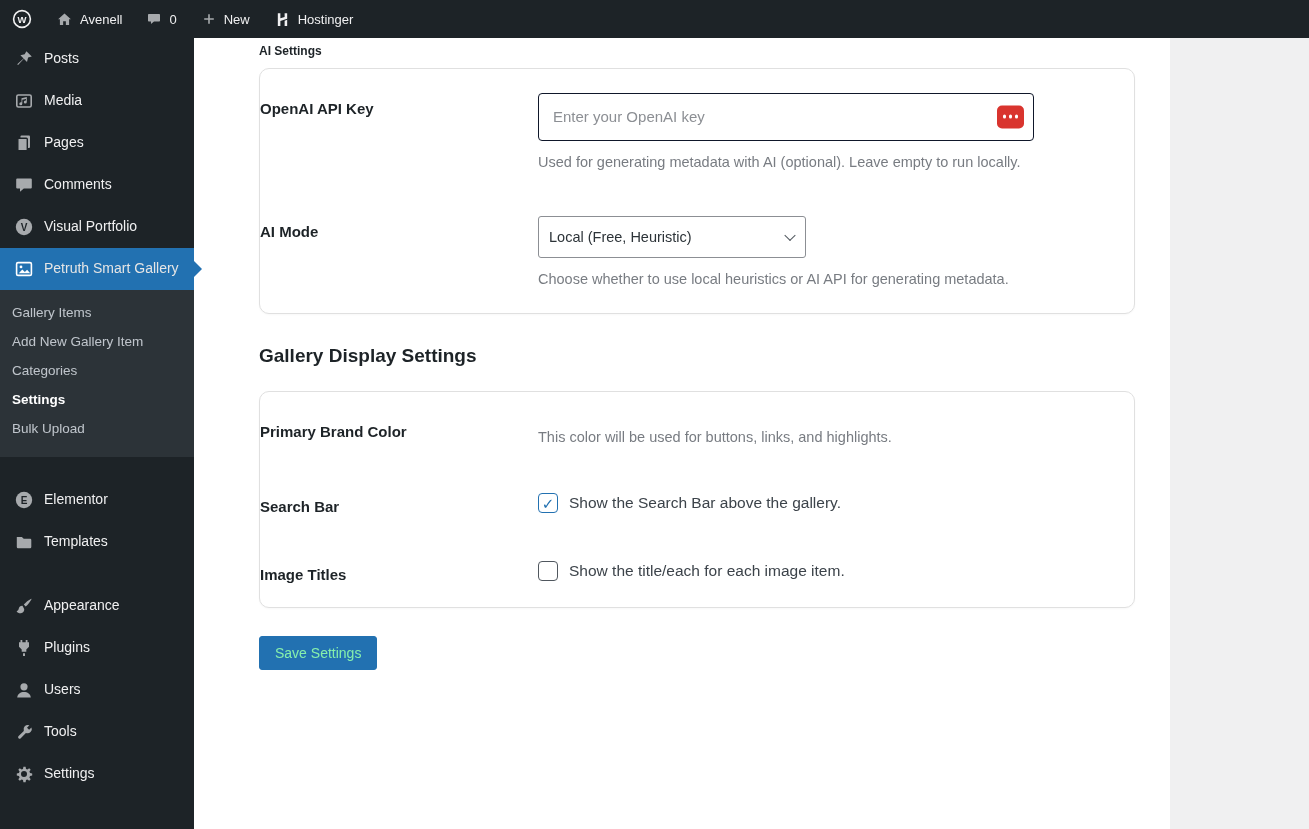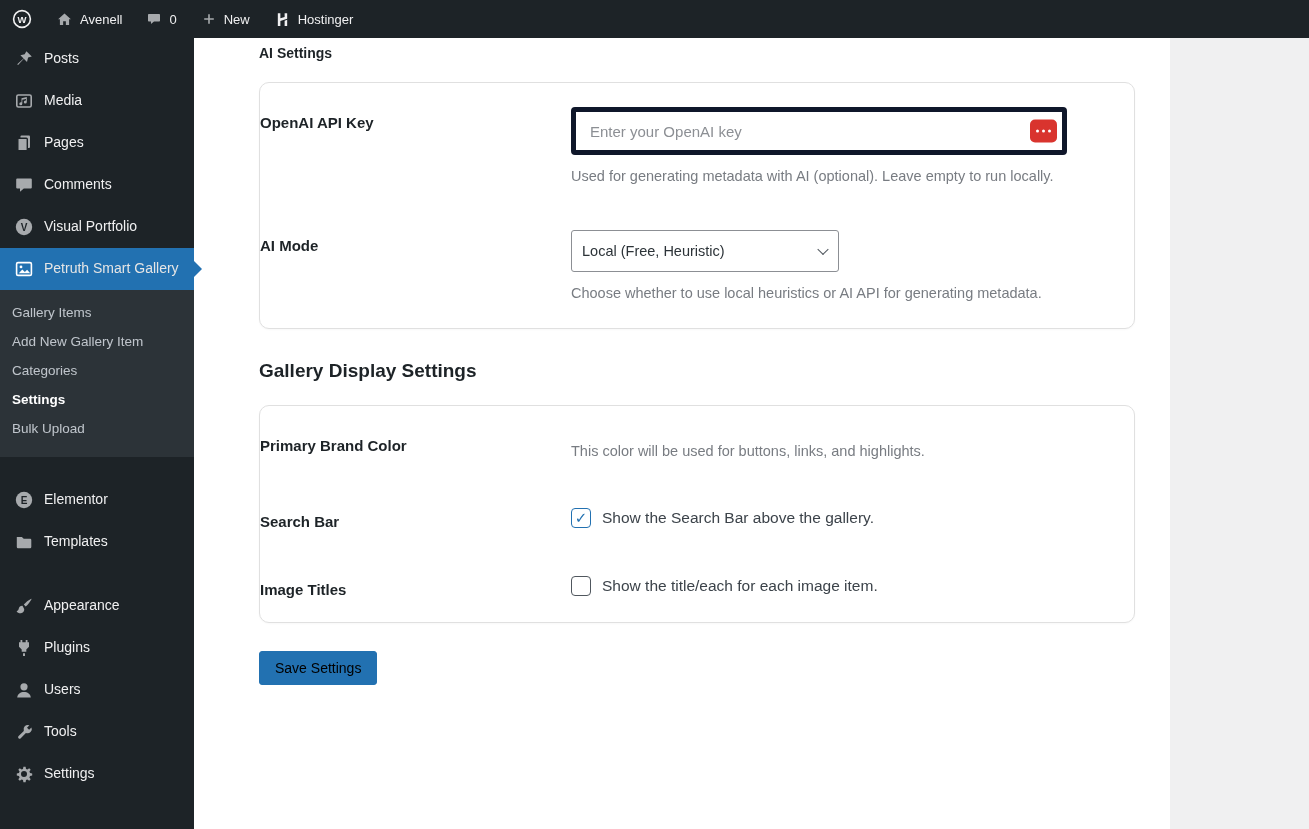--- a/index.html
+++ b/index.html
@@ -51,35 +51,35 @@
   }
   .submenu-item.active{color:#fff;font-weight:700;}
   .menu-sep{height:22px;}
   
   .main{flex:1;background:#f0f0f1;overflow:hidden;}
   .panel{
     width:976px;min-height:791px;background:#fff;
     padding:6px 35px 40px 65px;
   }
   .section-title{
-    font-size:14px;font-weight:700;color:#1d2327;margin:0 0 20px;line-height:1.3;
+    font-size:12px;font-weight:700;color:#1d2327;margin:0 0 8px;line-height:1.3;
   }
   .section-title.second{font-size:19px;margin:30px 0 22px;}
   .card{
     border:1px solid #e0e0e0;border-radius:10px;background:#fff;
     padding:24px 0;width:876px;box-shadow:0 1px 2px rgba(0,0,0,.03);
   }
-  .row{display:grid;grid-template-columns:278px 1fr;margin-bottom:44px;gap:33px;}
+  .row{display:grid;grid-template-columns:278px 1fr;margin-bottom:44px;}
   .row:last-child{margin-bottom:0;}
   .row-label{font-size:15px;font-weight:700;color:#1d2327;padding-top:7px;}
   .help{margin:11px 0 0;font-size:14.5px;color:#787c82;line-height:1.4;}
   
   .input-wrap{position:relative;width:496px;}
   .text-input{
-    width:100%;height:48px;border:5px solid #0f172a;border-radius:4px;
+    width:100%;height:48px;border:1px solid #0f172a;border-radius:4px;
     padding:0 46px 0 14px;font-size:15px;color:#2c3338;background:#fff;
     font-family:inherit;
   }
   .text-input::placeholder{color:#8c8f94;}
   .pw-icon{
     position:absolute;right:10px;top:50%;transform:translateY(-50%);
     width:27px;height:23px;background:var(--password-icon-red);border-radius:5px;
     display:flex;align-items:center;justify-content:center;gap:2.5px;
   }
   .pw-icon i{width:3.5px;height:3.5px;background:#fff;border-radius:50%;display:block;}
@@ -104,21 +104,21 @@
   .checkbox{
     width:20px;height:20px;border:1.5px solid #50575e;border-radius:4px;background:#fff;
     display:inline-flex;align-items:center;justify-content:center;cursor:pointer;flex-shrink:0;
   }
   .checkbox[data-checked="true"]{border-color:var(--accent);}
   .checkbox[data-checked="true"]::after{
     content:"✓";color:var(--accent);font-size:15px;font-weight:700;line-height:1;
   }
   
   .save-button{
-    margin-top:28px;background:var(--accent);color:#000000;border:1px solid var(--accent);
+    margin-top:28px;background:var(--accent);color:#86efac;border:1px solid var(--accent);
     border-radius:3px;padding:8px 15px;font-size:14px;cursor:pointer;font-family:inherit;
   }
 </style>
 </head>
 <body>
 
 <div class="admin-bar">
   <div class="ab-item">
     <span>
       <svg width="20" height="20" viewBox="0 0 20 20">

